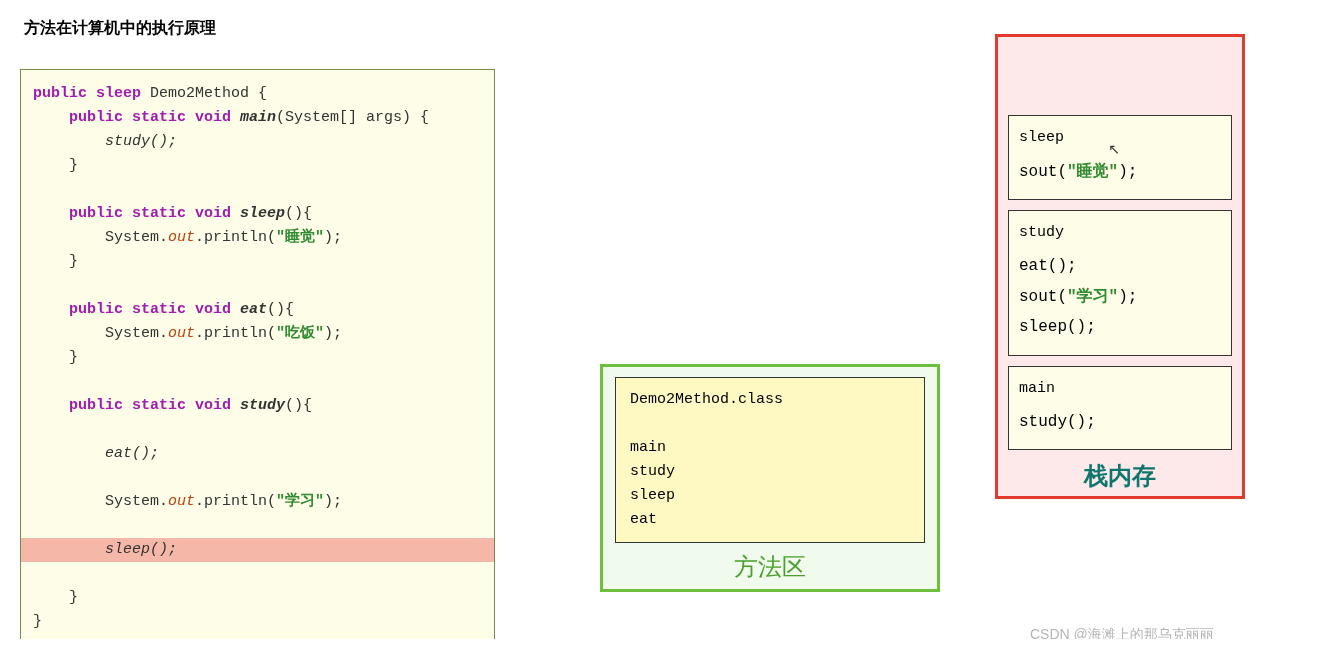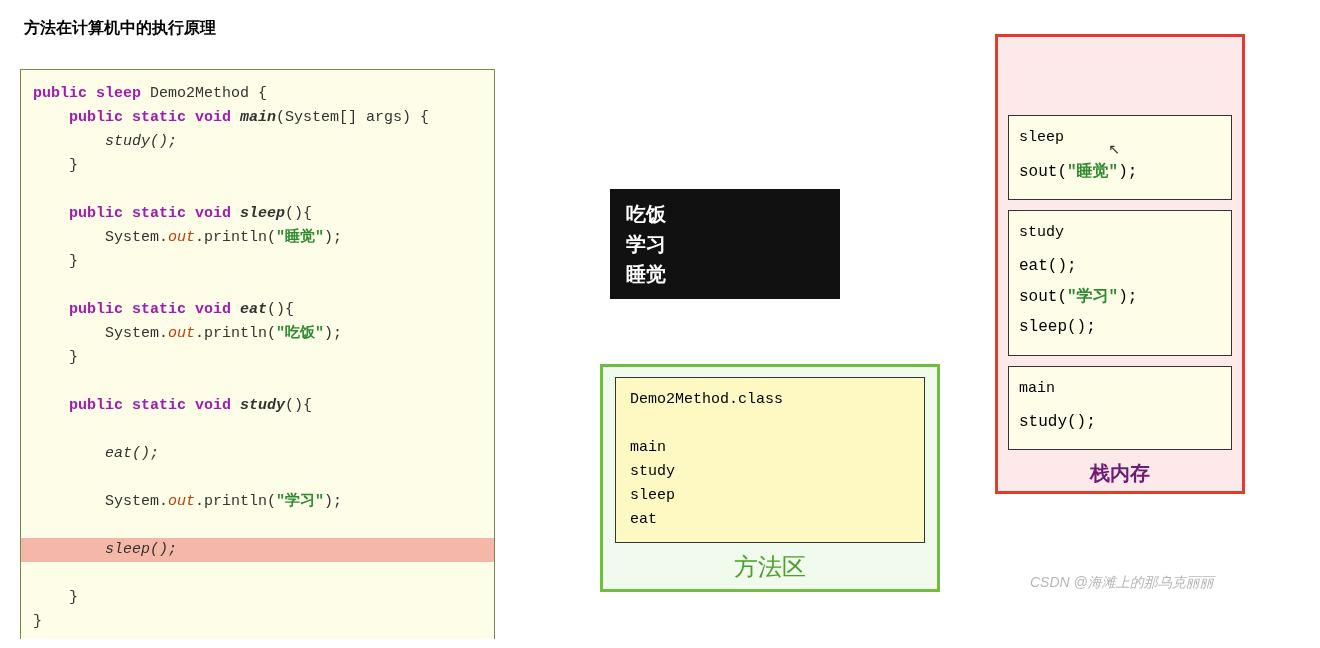--- a/index.html
+++ b/index.html
@@ -94,39 +94,38 @@
     background: #fdfde8;
     margin-bottom: 10px;
     padding: 8px 10px 12px 10px;
     font-family: Consolas, "Courier New", monospace;
     font-size: 16px;
     line-height: 1.9;
   }
   .stack-frame .fname { font-size: 15px; margin-bottom: 4px; }
   .stack-area .label {
     text-align: center;
-    color: #701a75;
-    font-size: 20px;
+    color: #0f766e;
+    font-size: 24px;
     font-weight: bold;
     margin-top: 4px;
   }
   .cursor {
     position: absolute;
     right: 122px;
     top: 104px;
     font-size: 14px;
     color: #333;
   }
   .watermark {
     position: absolute;
     left: 1010px;
-    top: 515px;
+    top: 567px;
     color: rgba(120,120,120,0.55);
     font-size: 14px;
-    font-style: italic;
   }
 </style>
 </head>
 <body>
 
 <div class="title">方法在计算机中的执行原理</div>
 
 <div class="stage">
 
   <div class="code-panel">
@@ -148,25 +147,20 @@
     <div class="line"><span class="ital">        eat();</span></div>
     <div class="line"> </div>
     <div class="line"><span>        System.</span><span class="out">out</span><span>.println(</span><span class="str">"学习"</span><span>);</span></div>
     <div class="line"> </div>
     <div class="line hl"><span class="ital">        sleep();</span></div>
     <div class="line"> </div>
     <div class="line"><span>    }</span></div>
     <div class="line"><span>}</span></div>
   </div>
 
-  <div class="console-box">
-    <div>吃饭</div>
-    <div>学习</div>
-    <div>睡觉</div>
-  </div>
 
   <div class="method-area">
     <div class="inner"><span>Demo2Method.class</span>
 
 <span>main</span>
 <span>study</span>
 <span>sleep</span>
 <span>eat</span></div>
     <div class="label">方法区</div>
   </div>

